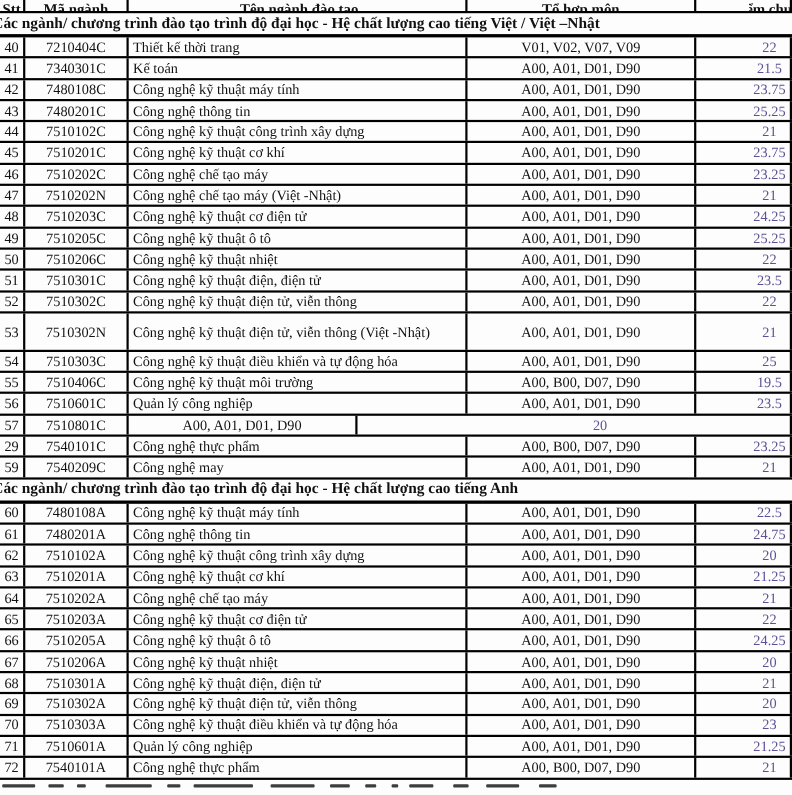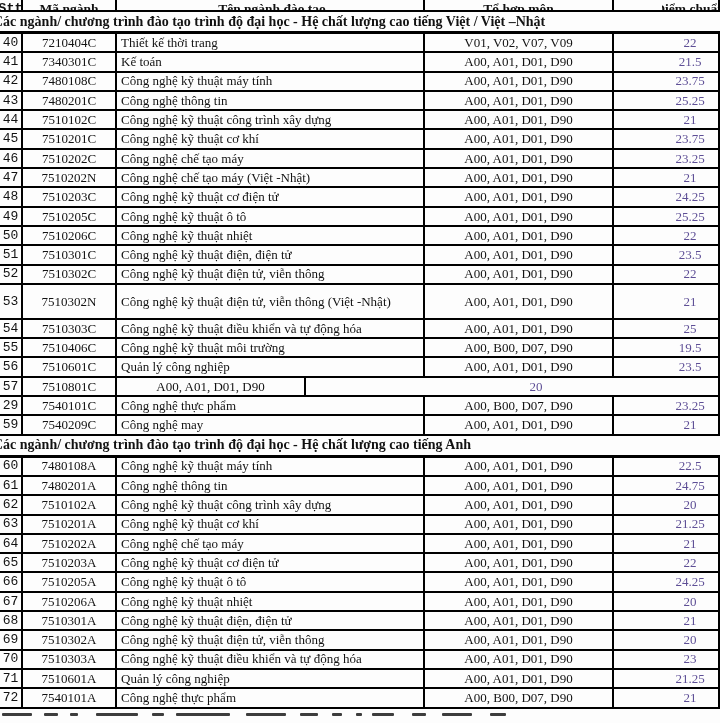--- a/index.html
+++ b/index.html
@@ -13,24 +13,24 @@
   .page { width: 720px; height: 723px; overflow: hidden; position: relative; background: #fdfdfd; }
 
   
   .row { display: flex; width: 100%; border-bottom: 2px solid var(--border-color); align-items: stretch; }
   .cell {
     display: flex; align-items: center; justify-content: center;
     font-size: 13px; line-height: 1.05;
     border-right: 2px solid var(--border-color);
     overflow: hidden; white-space: nowrap;
   }
-  .c-stt   { width: 23px; font-family: Liberation Mono, monospace; }
+  .c-stt   { width: 23px; }
   .c-ma    { width: 94px; align-items: center; }
   .c-ten   { width: 308px; justify-content: flex-start; padding-left: 4px; }
-  .c-tohop { width: 189px; }
+  .c-tohop { width: 208px; }
   .c-diem  { flex: 1; border-right: 2px solid var(--border-color); color: var(--score-color); margin-left: 48px; }
 
   
   .thead { height: 12px; border-bottom: 2px solid var(--border-color); background: #fdfdfd; }
   .thead .cell { font-weight: bold; font-size: 13.5px; }
   .thead .hlabel { display: block; margin-top: 9px; }
   .thead .c-diem { color: #121212; }
 
   
   .section-header {

